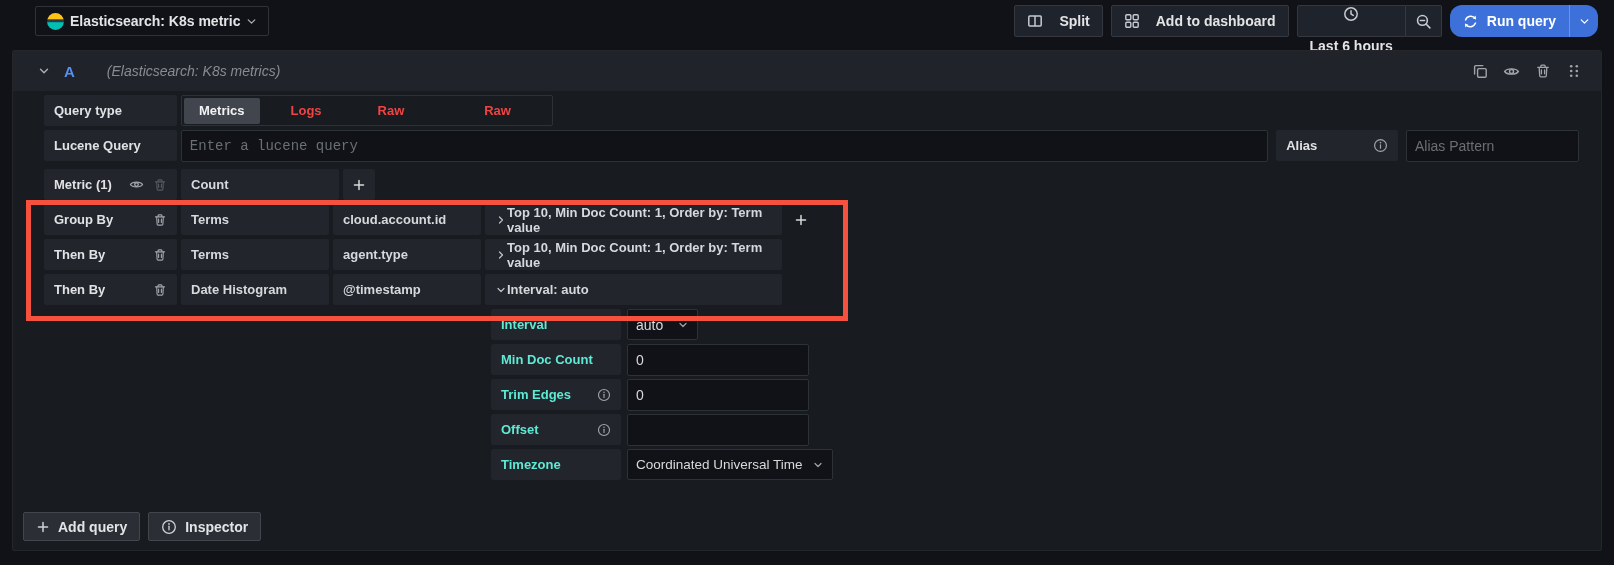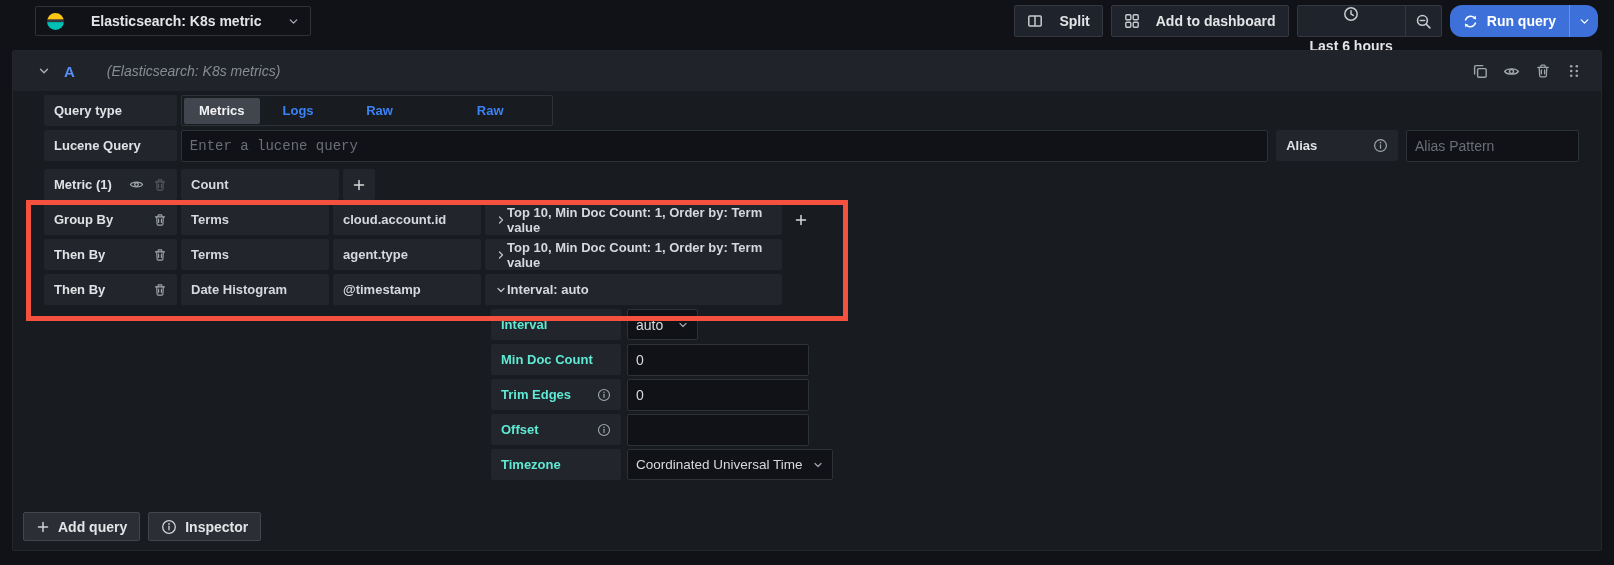--- a/index.html
+++ b/index.html
@@ -11,21 +11,21 @@
     color: #d8d9da; font-size: 13px;
     --run-button-blue:#3d71d9; --highlight-red:#f4523f;
     --utc-orange:#eb7b18; --ref-id-blue:#588ff5;
   }
   svg.icon { display:block; flex-shrink:0; }
 
   
   .topbar { position:absolute; top:0; left:0; width:100%; height:42px;
     display:flex; align-items:center; justify-content:space-between;
     padding:0 16px 0 35px; background:#111217; }
-  .ds-picker { height:30px; display:flex; align-items:center; gap:26px;
+  .ds-picker { height:30px; display:flex; align-items:center; gap:5px;
     padding:0 10px; border:1px solid #2f3237; border-radius:2px;
     background:transparent; color:#e3e4e6; font-size:14px; font-weight:700; cursor:pointer; }
   .tb-right { display:flex; align-items:center; gap:8px; }
   .tb-btn { height:32px; display:inline-flex; align-items:center; gap:16px;
     padding:0 12px; background:#1f232b; border:1px solid #35383f; border-radius:2px;
     color:#e3e4e6; font-size:14px; font-weight:700; font-family:inherit; cursor:pointer; }
   .tb-btn .icon { color:#c7cbd1; }
   .time-group { display:flex; }
   .time-group .tb-btn.time { border-radius:2px 0 0 2px;flex-direction:column; }
   .time-group .tb-btn.zoomout { border-radius:0 2px 2px 0; border-left:none; width:36px; padding:0; justify-content:center; }
@@ -60,23 +60,23 @@
     padding:0 10px; font-weight:700; color:#d5d9dd; cursor:pointer; }
   .w-agg, .w-field { width:148px; }
   .w-count { width:158px; }
   .w-settings { width:297px; }
   .w-settings .icon { color:#c0c4c9; }
   .plus-btn { width:32px; display:flex; align-items:center; justify-content:center;
     background:#22252b; border:none; border-radius:2px; color:#d8d9da; cursor:pointer; }
   .plus-btn.ghost { background:transparent; margin-left:3px; }
 
   .tabs-box { width:372px; border:1px solid #2c3235; border-radius:2px;
-    display:flex; align-items:center; padding:0 2px; gap:8px; }
+    display:flex; align-items:center; padding:0 2px; gap:16px; }
   .tab { padding:0 15px; height:26px; line-height:26px; border-radius:2px;
-    color:#3b82f6; font-weight:700; background:none; border:none; font-size:13px;
+    color:#ef4444; font-weight:700; background:none; border:none; font-size:13px;
     font-family:inherit; cursor:pointer; }
   .tab.selected { background:#41454d; color:#f2f3f5; }
 
   .tinput { background:#111217; border:1px solid #2c3235; border-radius:2px;
     color:#d8d9da; font-size:14px; font-family:inherit; padding:0 8px; height:32px; }
   .lucene-input { width:1089px; font-family:"Liberation Mono","DejaVu Sans Mono",monospace; }
   .lucene-input::placeholder { color:#6a6e75; }
   .alias-label { width:122px; margin-left:8px !important; }
   .alias-input { width:173px; margin-left:8px !important; }
   .alias-input::placeholder { color:#6a6e75; font-family:"Liberation Sans",sans-serif; }

